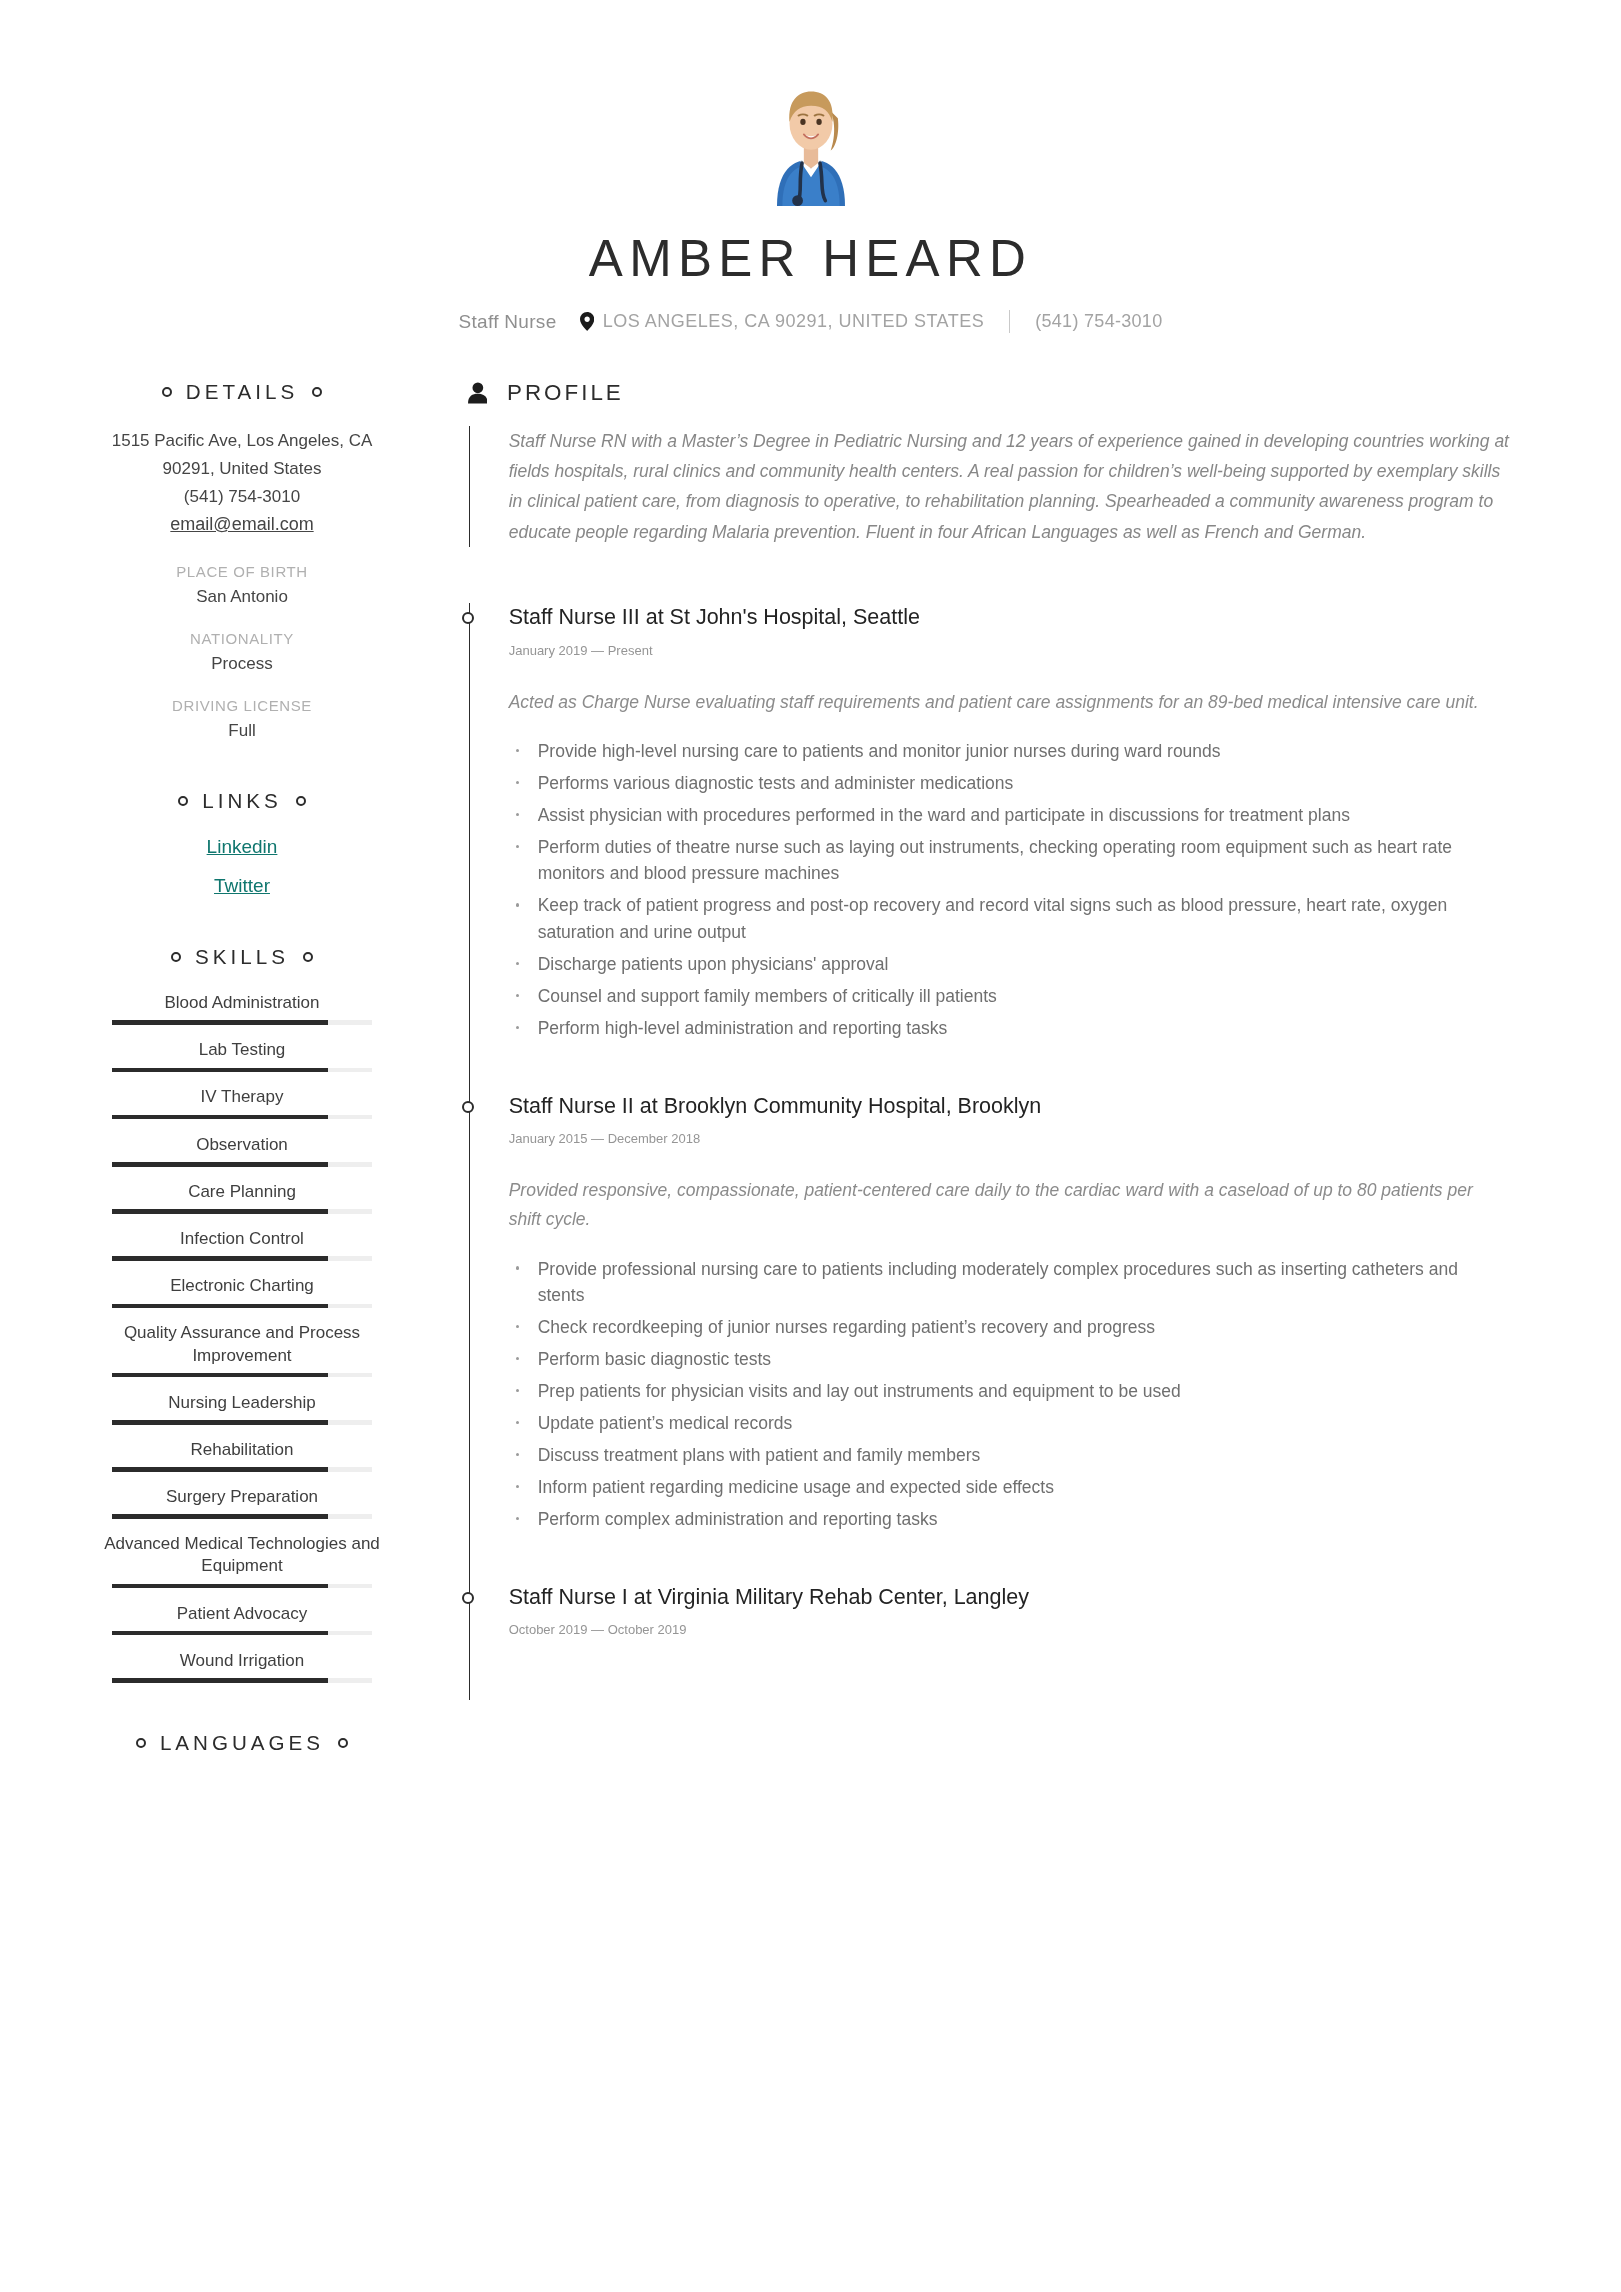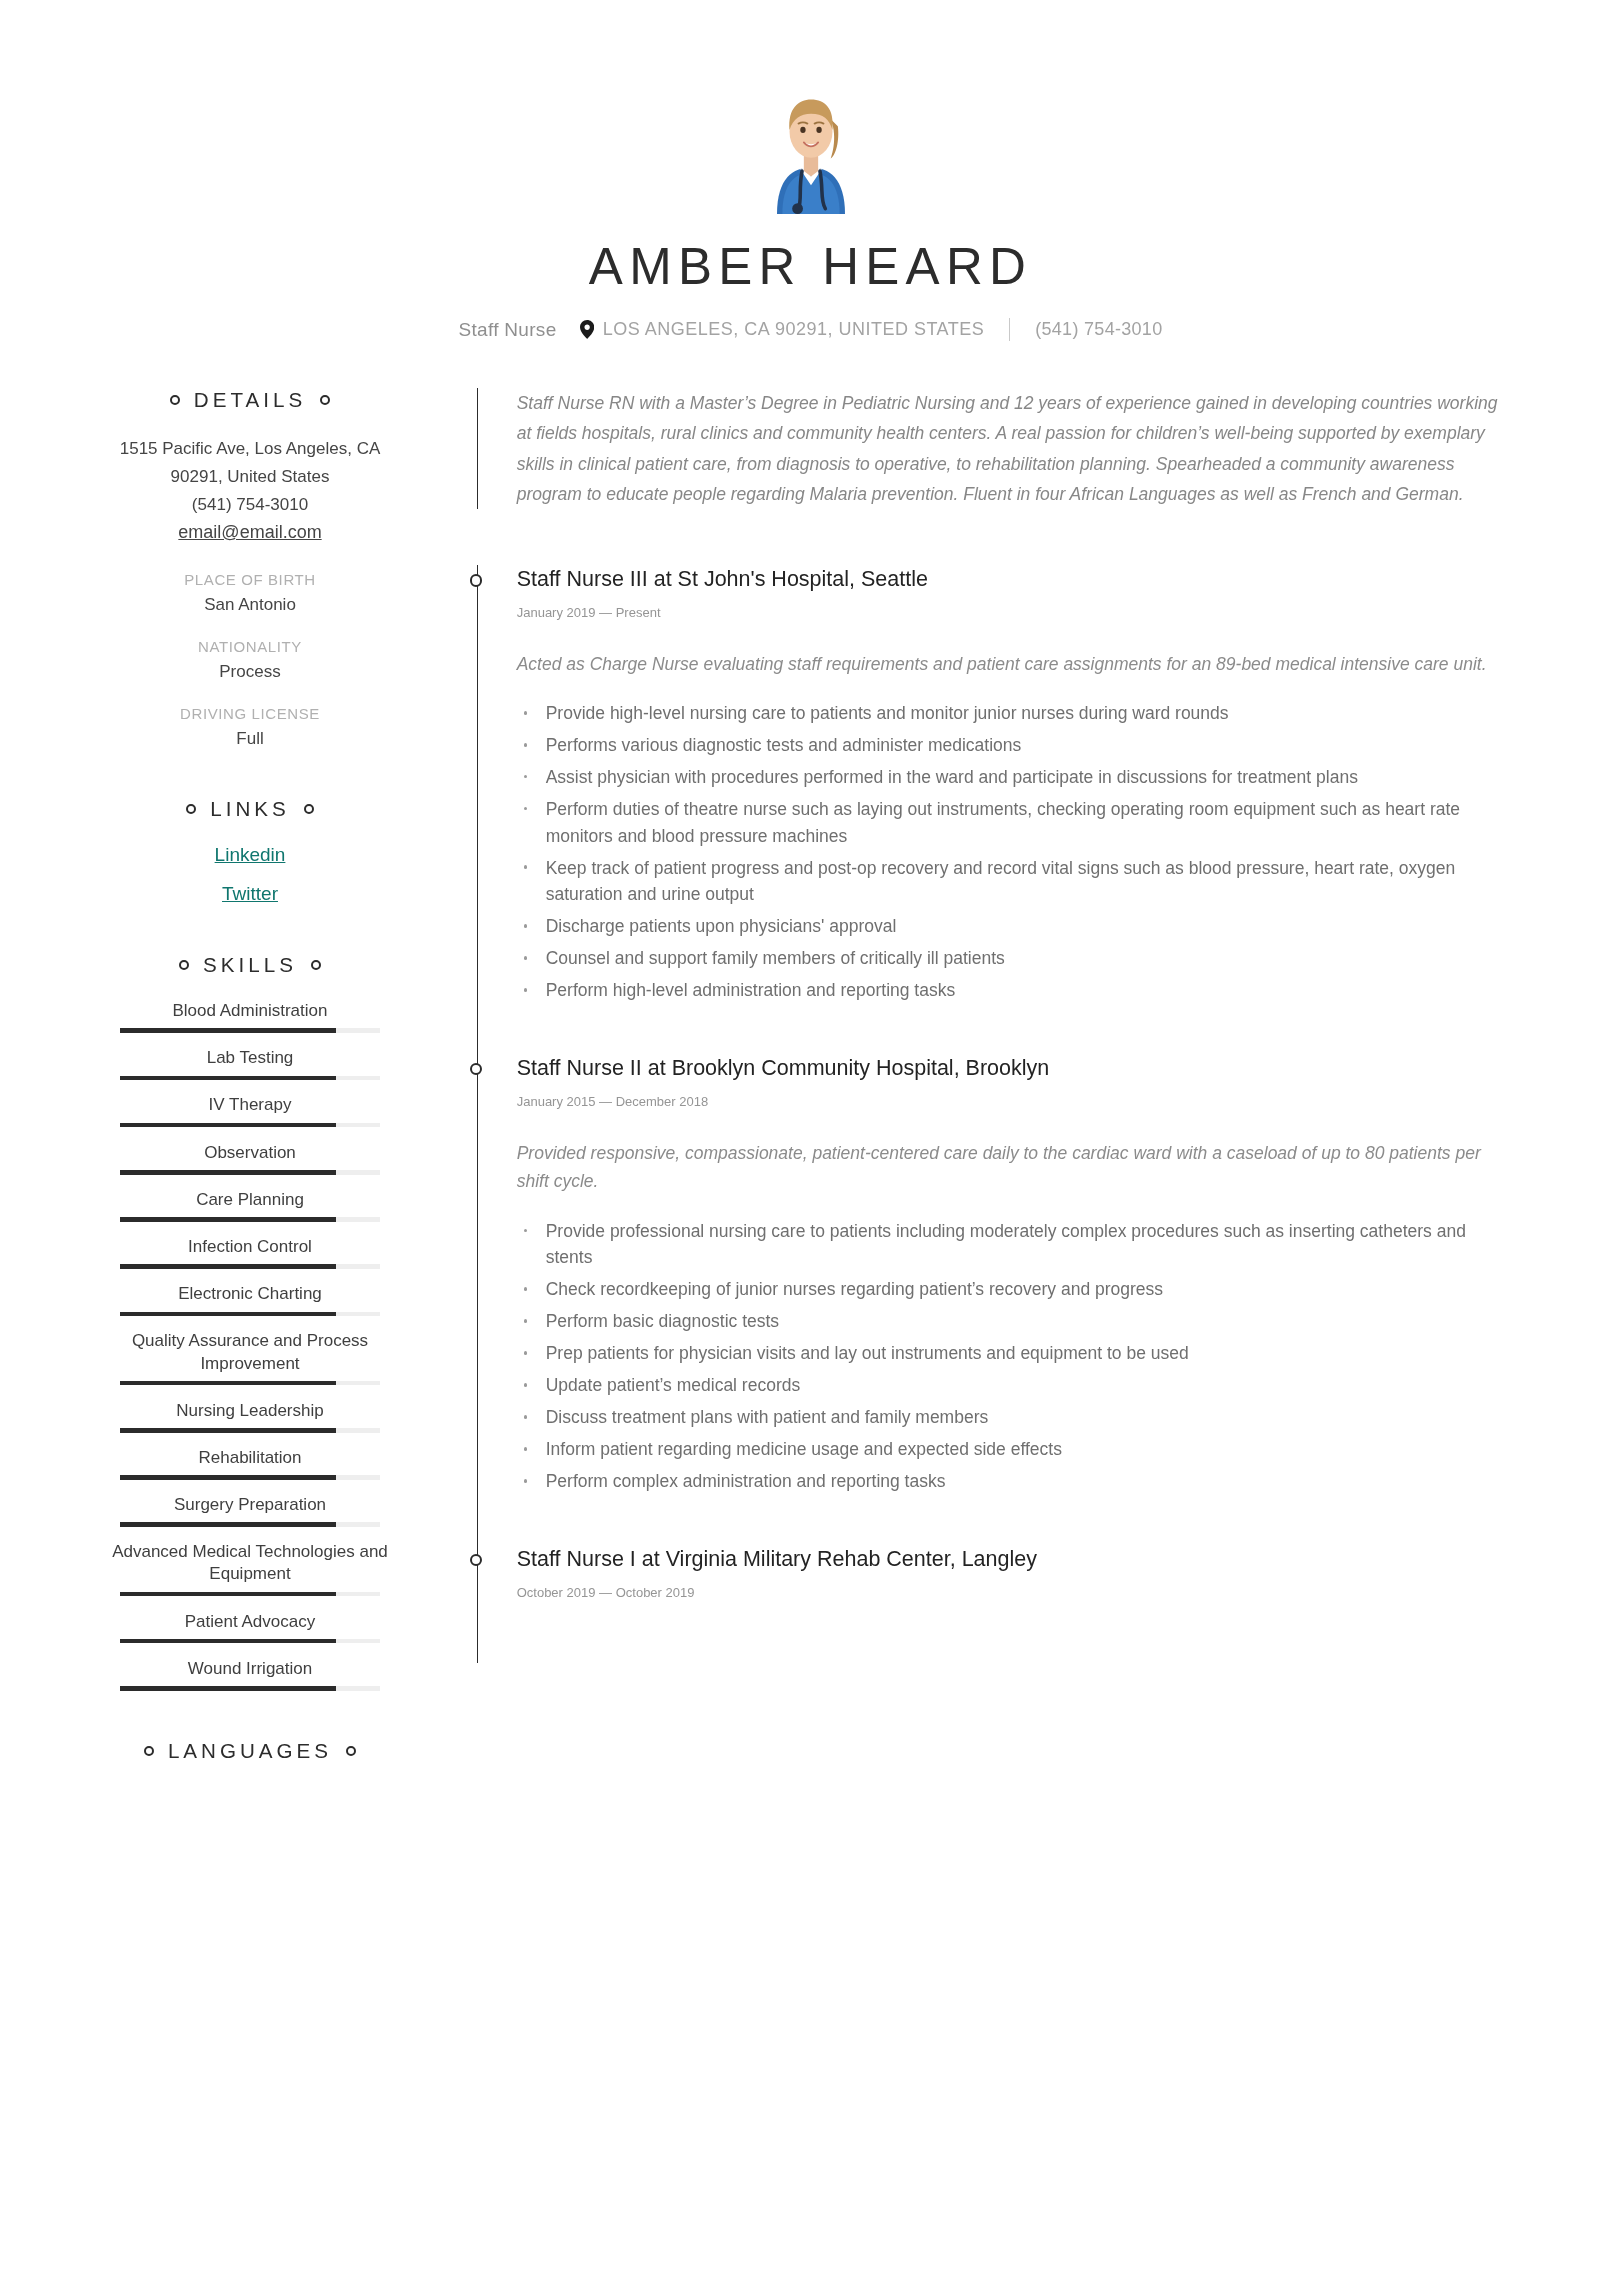--- a/index.html
+++ b/index.html
@@ -6,21 +6,21 @@
 
   body {
     width: 1621px;
     height: 2293px;
     background: #ffffff;
     font-family: "Liberation Sans", sans-serif;
     color: #3b3b3b;
     overflow: hidden;
   }
 
-  .page { position: relative; width: 1621px; height: 2293px; padding: 8px; }
+  .page { position: relative; width: 1621px; height: 2293px; padding: 0; }
 
   
   .header { text-align: center; padding-top: 70px; }
 
   .photo-wrap {
     width: 136px; height: 136px;
     margin: 0 auto 25px auto;
     position: relative;
     overflow: hidden;
   }
@@ -445,20 +445,29 @@
           <span class="txt">LANGUAGES</span>
           <span class="ring"></span>
         </div>
       </section>
 
     </aside>
 
     <main class="main">
 
       <section>
+        <div class="main-heading">
+          <span class="mh-icon">
+            <svg width="19.7" height="21.5" viewBox="0 0 22 24">
+              <circle cx="11" cy="6.5" r="6" fill="#1d1d1d"></circle>
+              <path d="M0 24 C0 15.5 5 13 11 13 C17 13 22 15.5 22 24 Z" fill="#1d1d1d"></path>
+            </svg>
+          </span>
+          <span class="mh-text">PROFILE</span>
+        </div>
         <div class="profile-block">
           <p class="profile-text">Staff Nurse RN with a Master’s Degree in Pediatric Nursing and 12 years of experience gained in developing countries working at fields hospitals, rural clinics and community health centers. A real passion for children’s well-being supported by exemplary skills in clinical patient care, from diagnosis to operative, to rehabilitation planning. Spearheaded a community awareness program to educate people regarding Malaria prevention. Fluent in four African Languages as well as French and German.</p>
         </div>
       </section>
 
       <section>
         <div class="timeline" id="jobs-container">
             <div class="job">
               <span class="dot"></span>
               <div class="job-title-line">Staff Nurse III at  St John's Hospital, Seattle</div>

